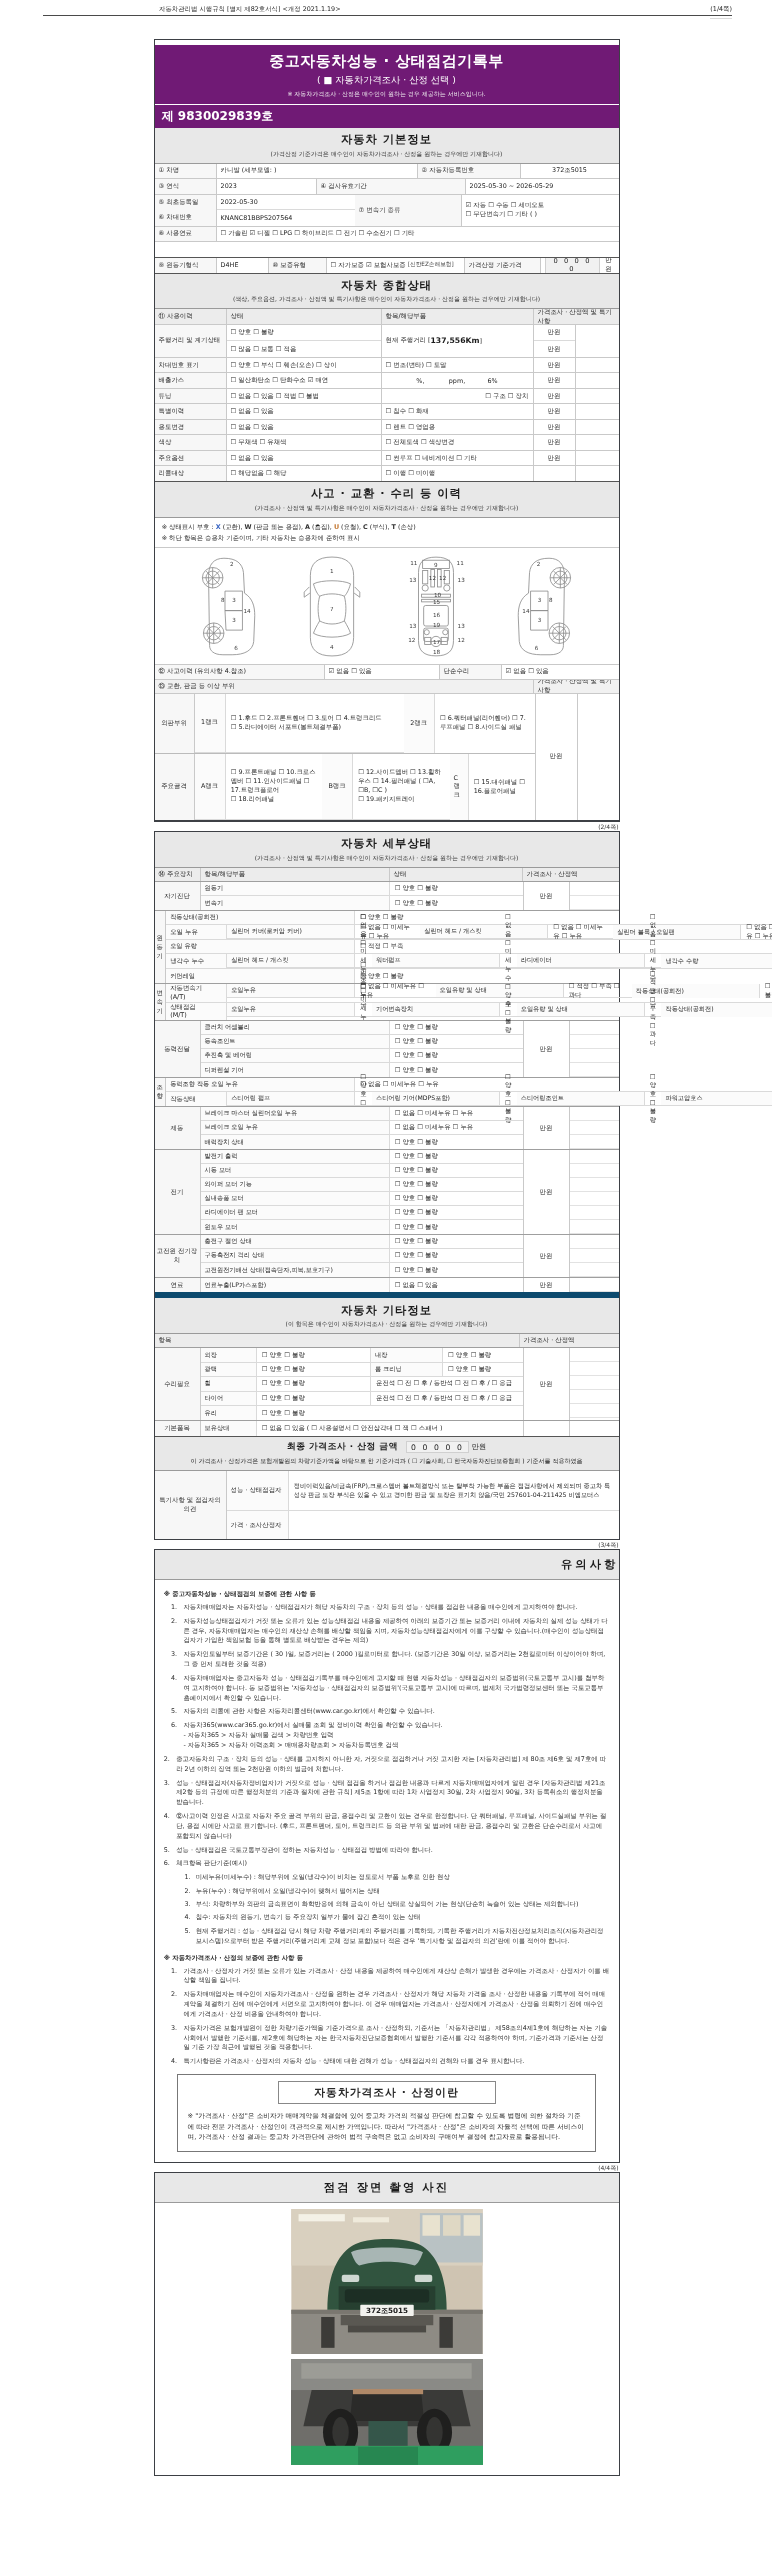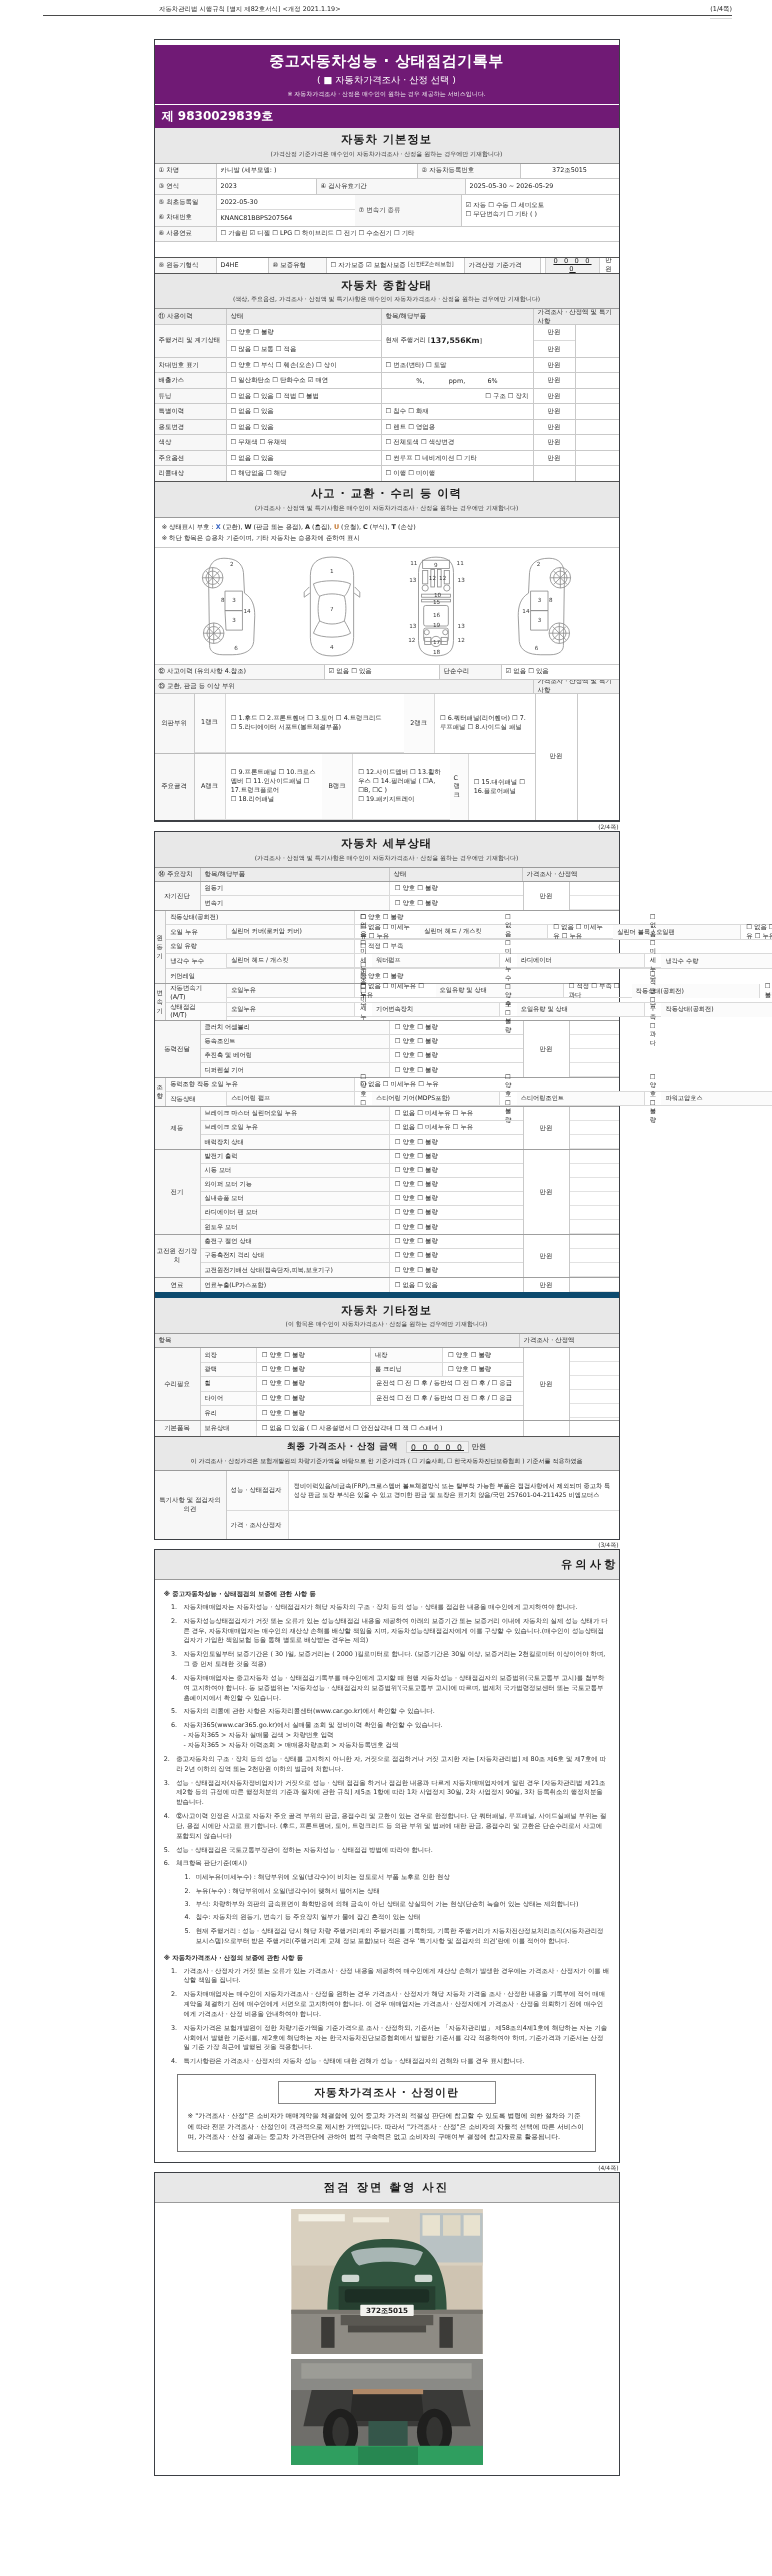--- a/index.html
+++ b/index.html
@@ -31,21 +31,21 @@
   .fc{box-sizing:border-box;border-right:0.5px solid #c9c9c9;display:flex;align-items:center;
       padding:0 4.1px;font-size:6.4px;overflow:hidden;}
   .fc:last-child{border-right:none;}
   .lab{background:#f7f7f7;color:#222;}
   .ctr{justify-content:center;text-align:center;}
   .pre{white-space:pre-line;line-height:8.8px;}
   .sp{white-space:pre;}
   .small{font-size:5.7px;color:#444;}
   .h30{height:15.5px;}.h32{height:16.5px;}
   .stack{display:flex;flex-direction:column;text-align:right;}
-  .digits{background:#f1f1f1;border:0.5px solid #d0d0d0;padding:0.5px 4.1px;letter-spacing:2.1px;font-size:6.7px;text-decoration:underline;}
+  .digits{background:#f1f1f1;border:0.5px solid #d0d0d0;padding:0.5px 4.1px;letter-spacing:2.1px;font-size:6.7px;}
 
   
   .ohead .fc{background:#ececec;font-size:6.4px;}
   .pricec{justify-content:center;color:#222;}
 
   
   .legend{padding:4.1px 7.2px;border-bottom:0.5px solid #c9c9c9;font-size:6.4px;line-height:10.8px;}
   .cX{color:#3a66c4;font-weight:bold;}
   .cU{color:#c2742c;font-weight:bold;}
   .cK{color:#333;font-weight:bold;}

